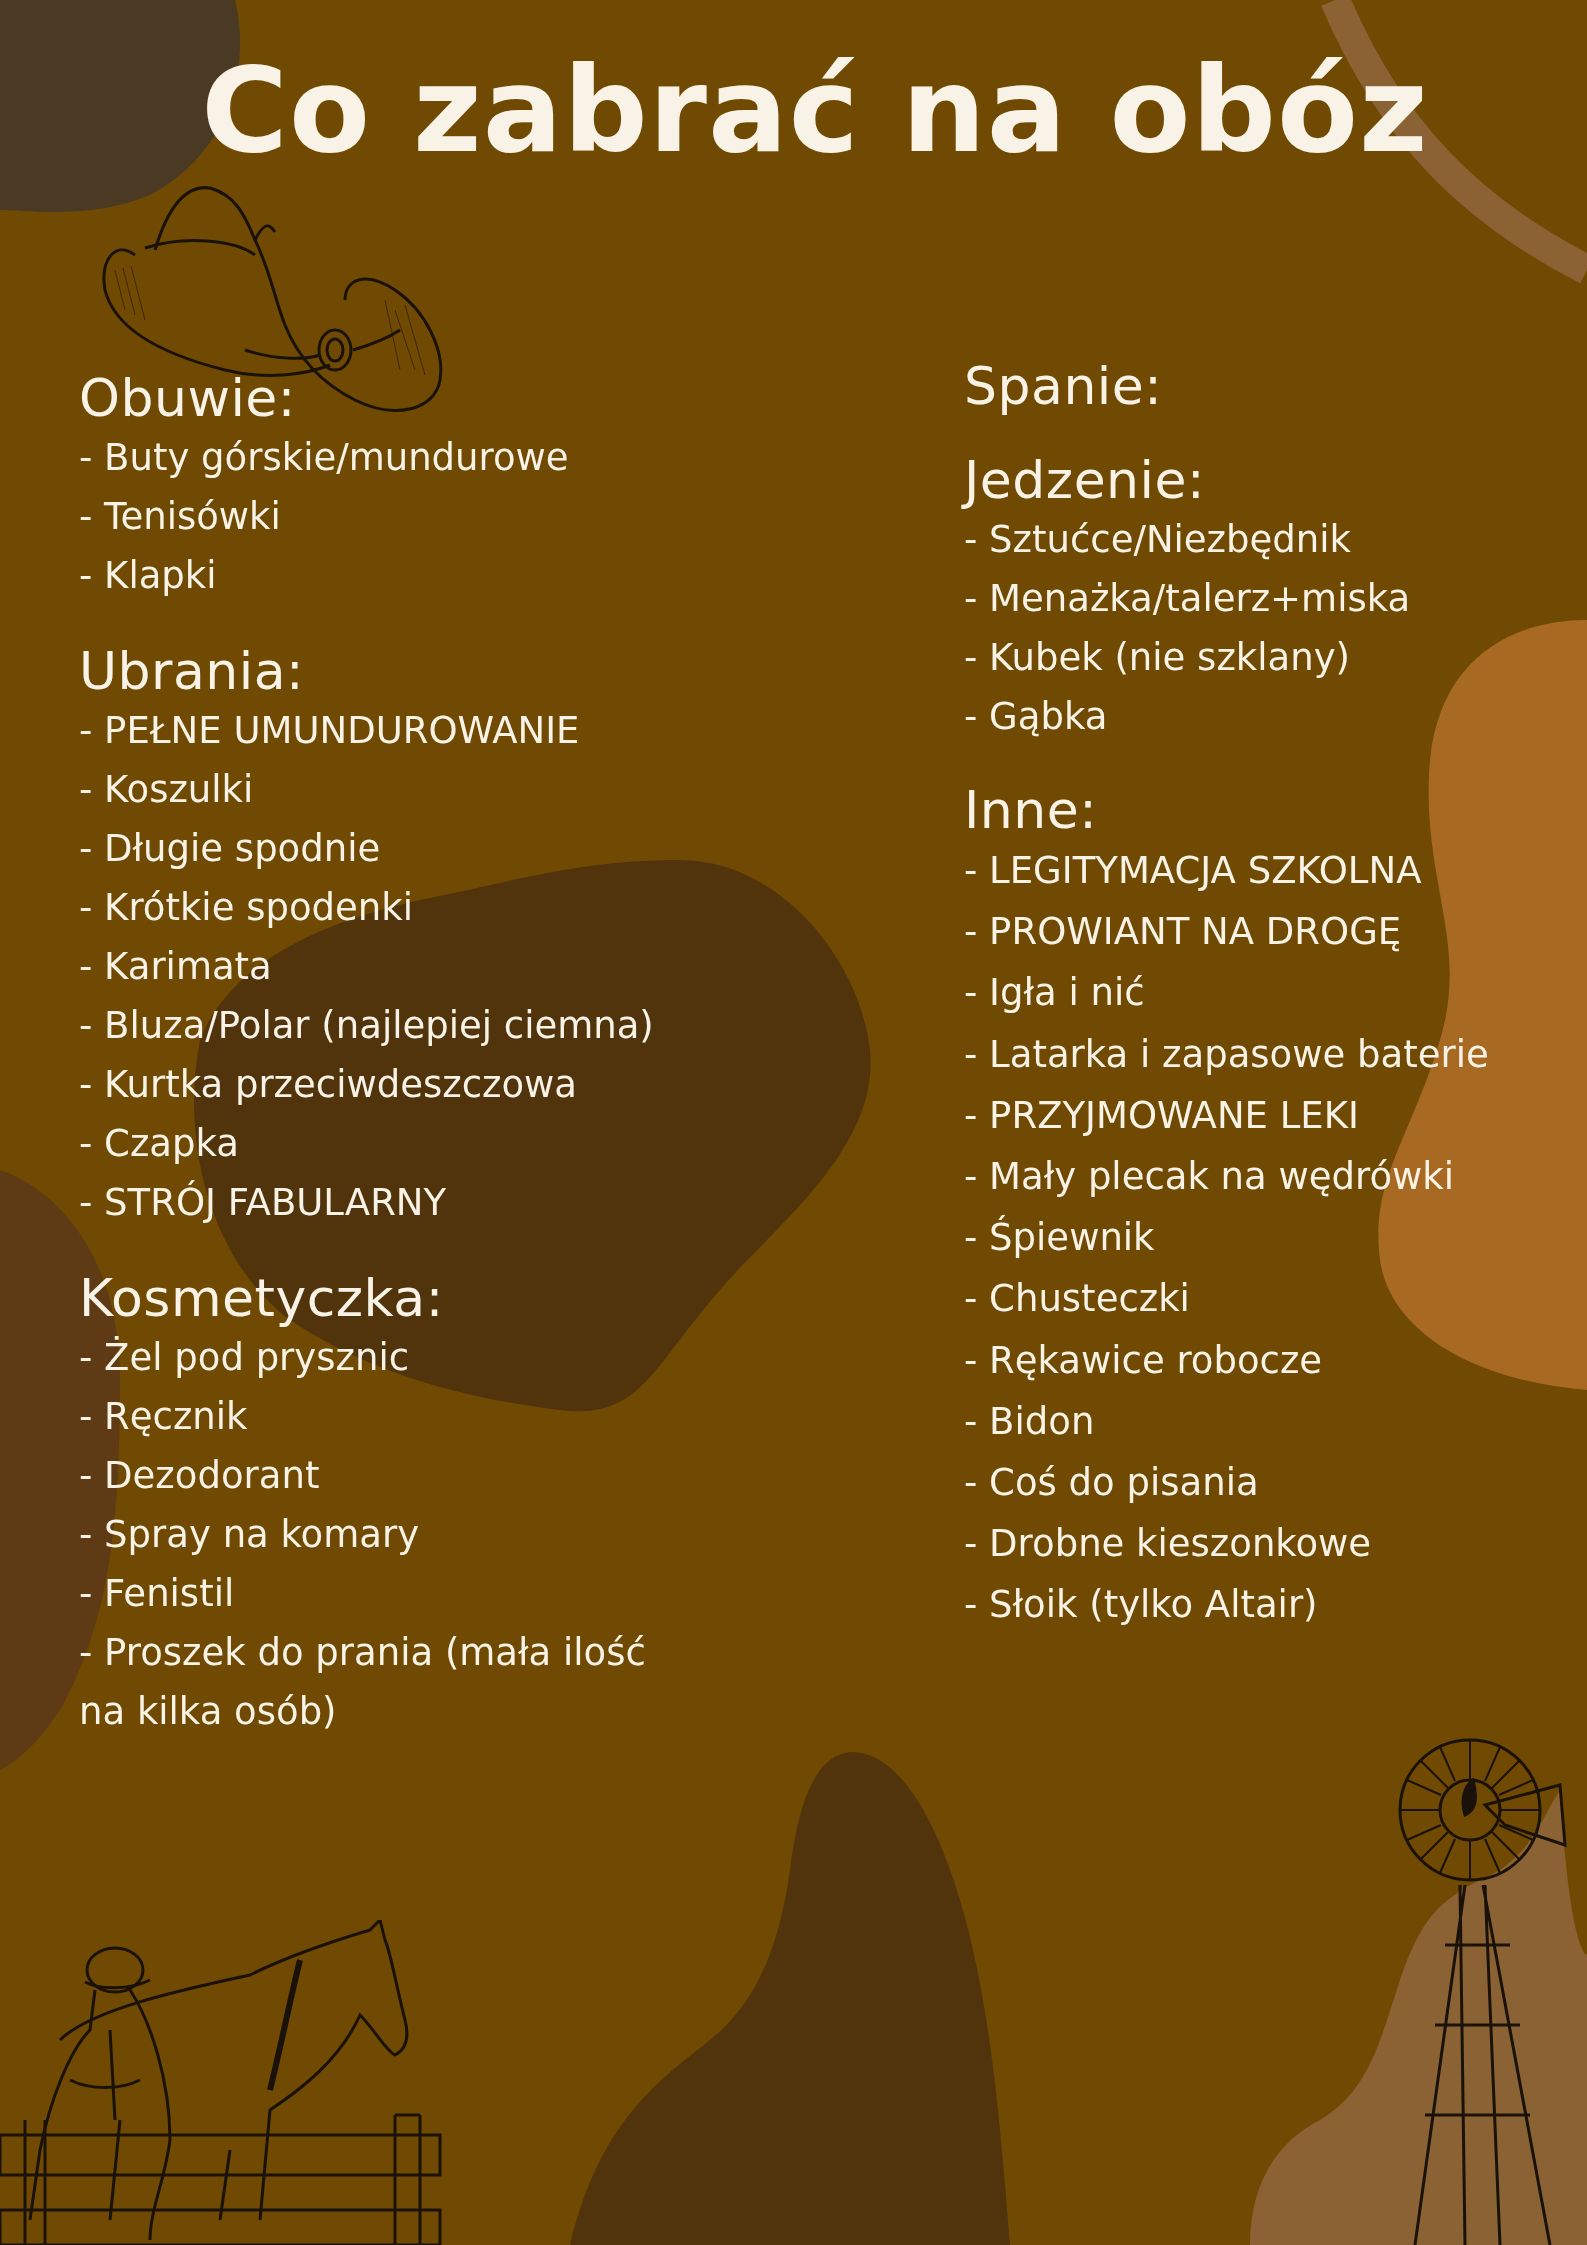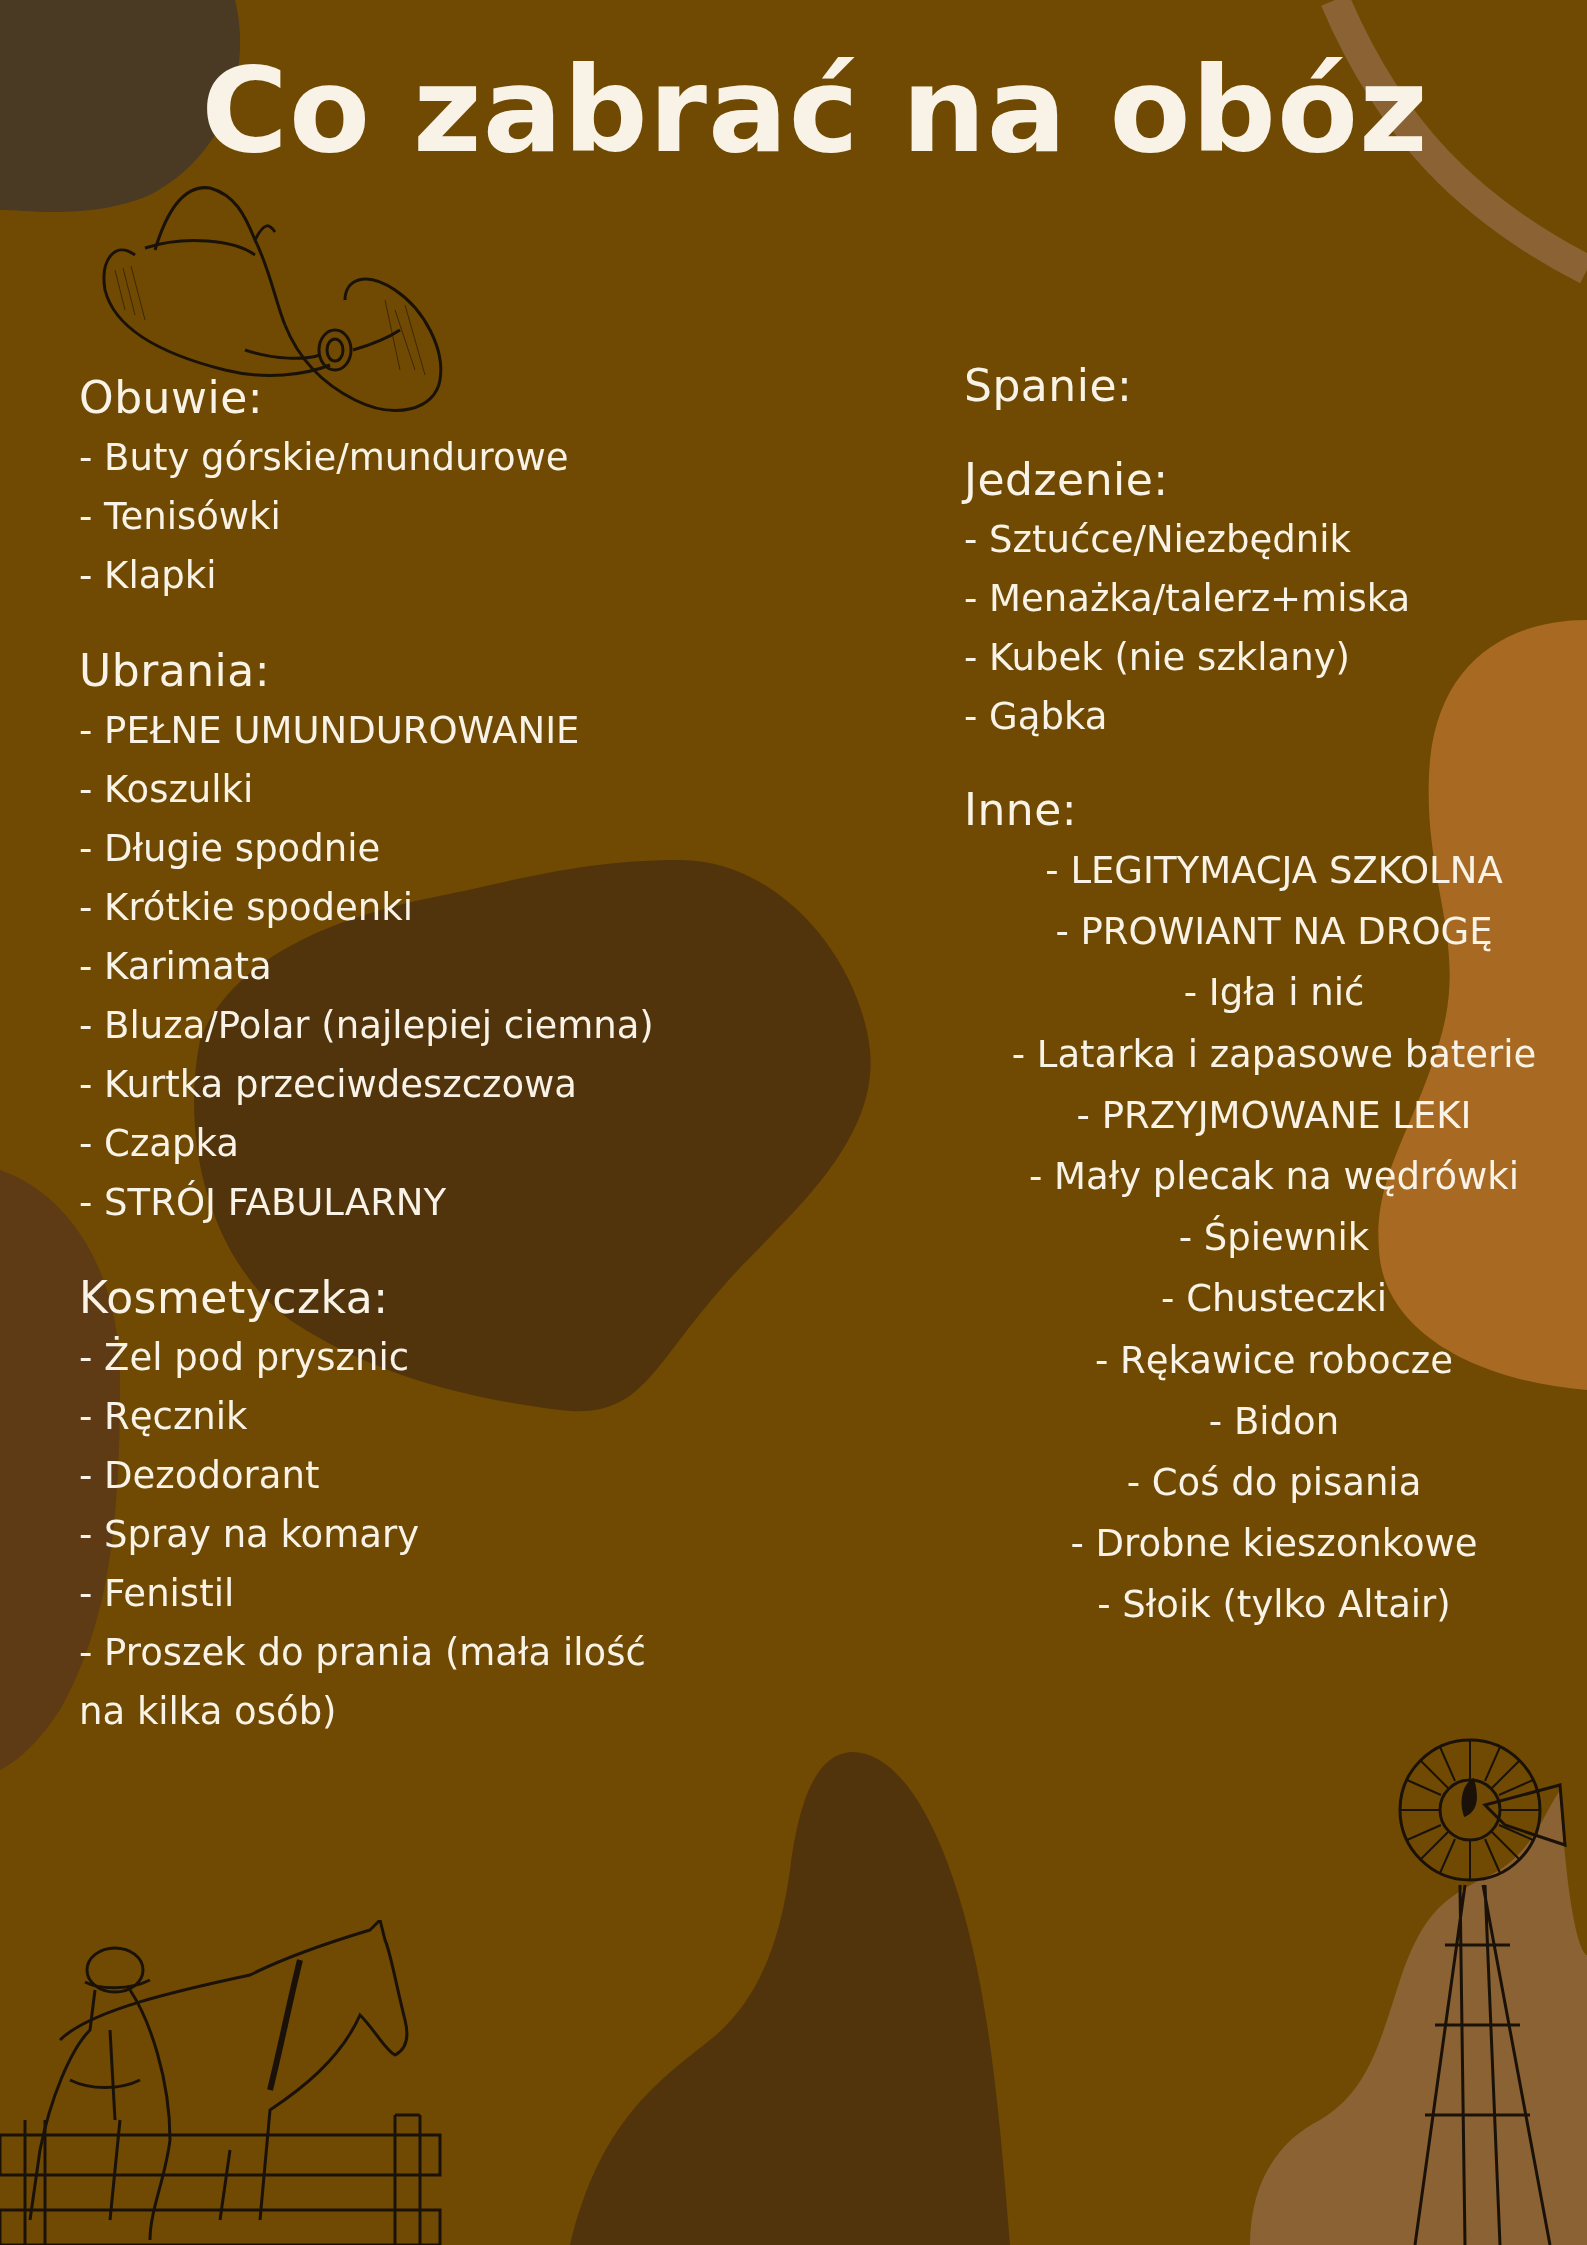--- a/index.html
+++ b/index.html
@@ -3,25 +3,25 @@
 <meta charset="utf-8">
 <style>
   html, body { margin:0; padding:0; }
   body { width:1587px; height:2245px; position:relative; overflow:hidden; background:#704a02; font-family:"Liberation Sans", "DejaVu Sans", sans-serif; color:#f8f3e6; }
   .bg { position:absolute; inset:0; }
   .title { position:absolute; top:40px; left:0; width:1630px; text-align:center; font-size:118px; font-weight:bold; letter-spacing:1px; line-height:140px; margin:0; font-family:"DejaVu Sans", sans-serif; }
   .col { position:absolute; }
   .col.left { left:79px; top:368px; width:720px; }
   .col.right { left:964px; top:356px; width:620px; }
   .section { margin:0 0 0 0; }
-  .section h2 { font-size:44px; font-weight:normal; margin:0; line-height:60px; height:60px; font-family:"DejaVu Sans", sans-serif; letter-spacing:0.5px; }
+  .section h2 { font-size:52px; font-weight:normal; margin:0; line-height:60px; height:60px; font-family:"DejaVu Sans", sans-serif; letter-spacing:0.5px; }
   .section ul { list-style:none; margin:0; padding:0; }
   .section li { font-size:37px; line-height:59px; white-space:normal; font-family:"DejaVu Sans", sans-serif; }
   .right .section li { line-height:59px; }
-  .right .section.inne li { line-height:61.2px;text-align:center; }
+  .right .section.inne li { line-height:61.2px; }
   .gap-left { height:36px; }
   .gap-right { height:34px; }
   .illus { position:absolute; }
 </style>
 </head>
 <body>
 
 <svg class="bg" width="1587" height="2245" viewBox="0 0 1587 2245">
 
   <path d="M0,0 L235,0 C250,60 235,150 150,195 C90,220 30,210 0,210 Z" fill="#4a3a24"></path>

